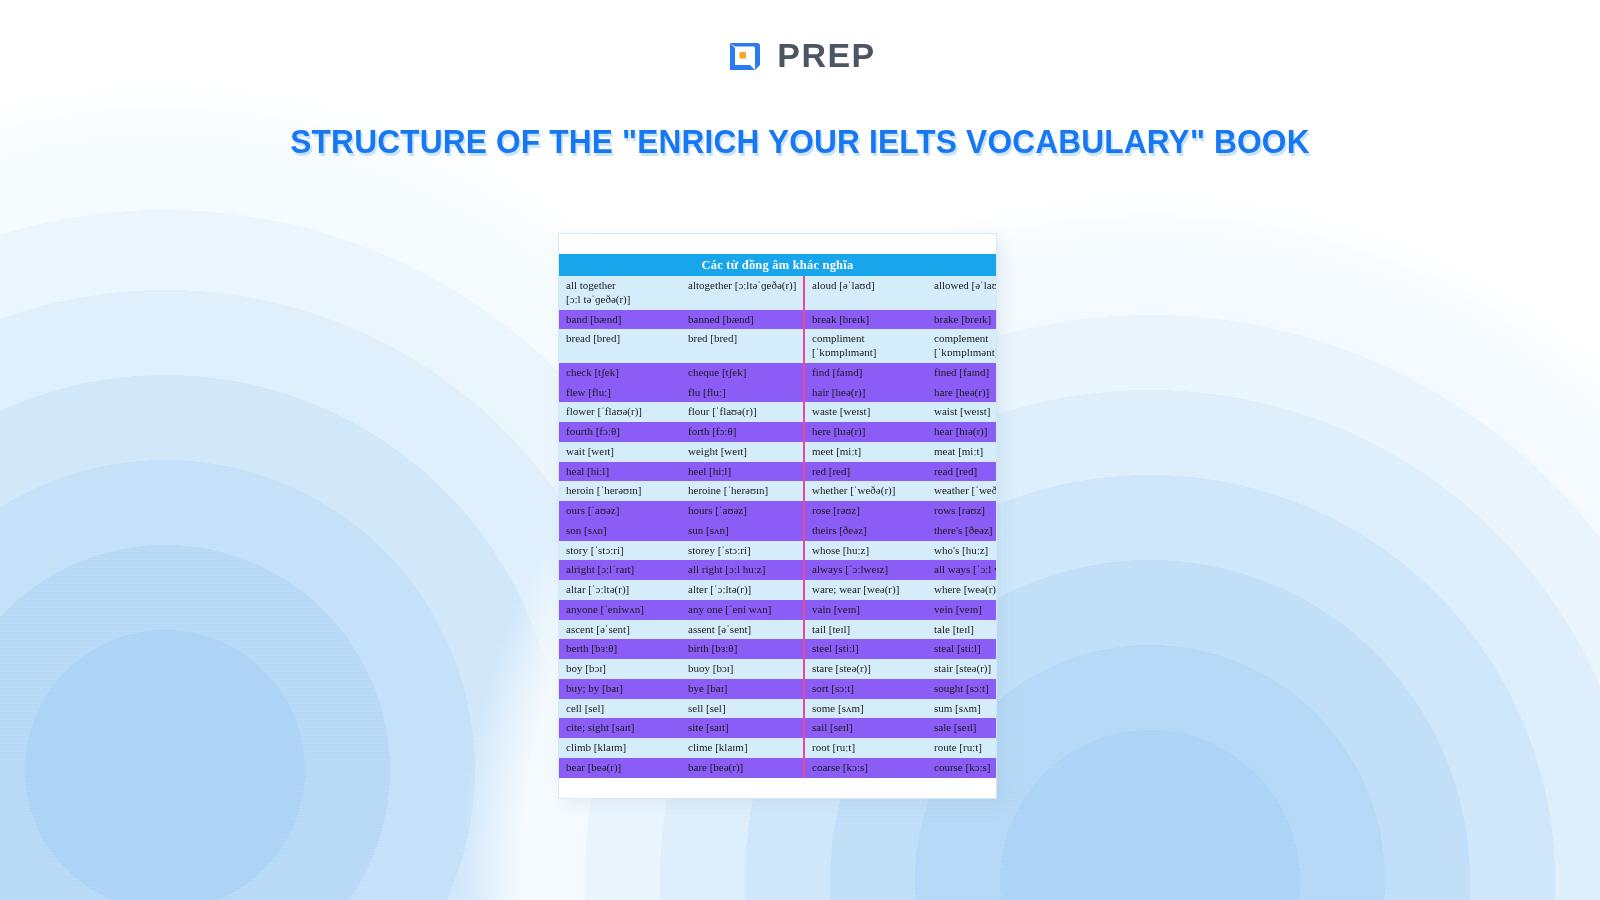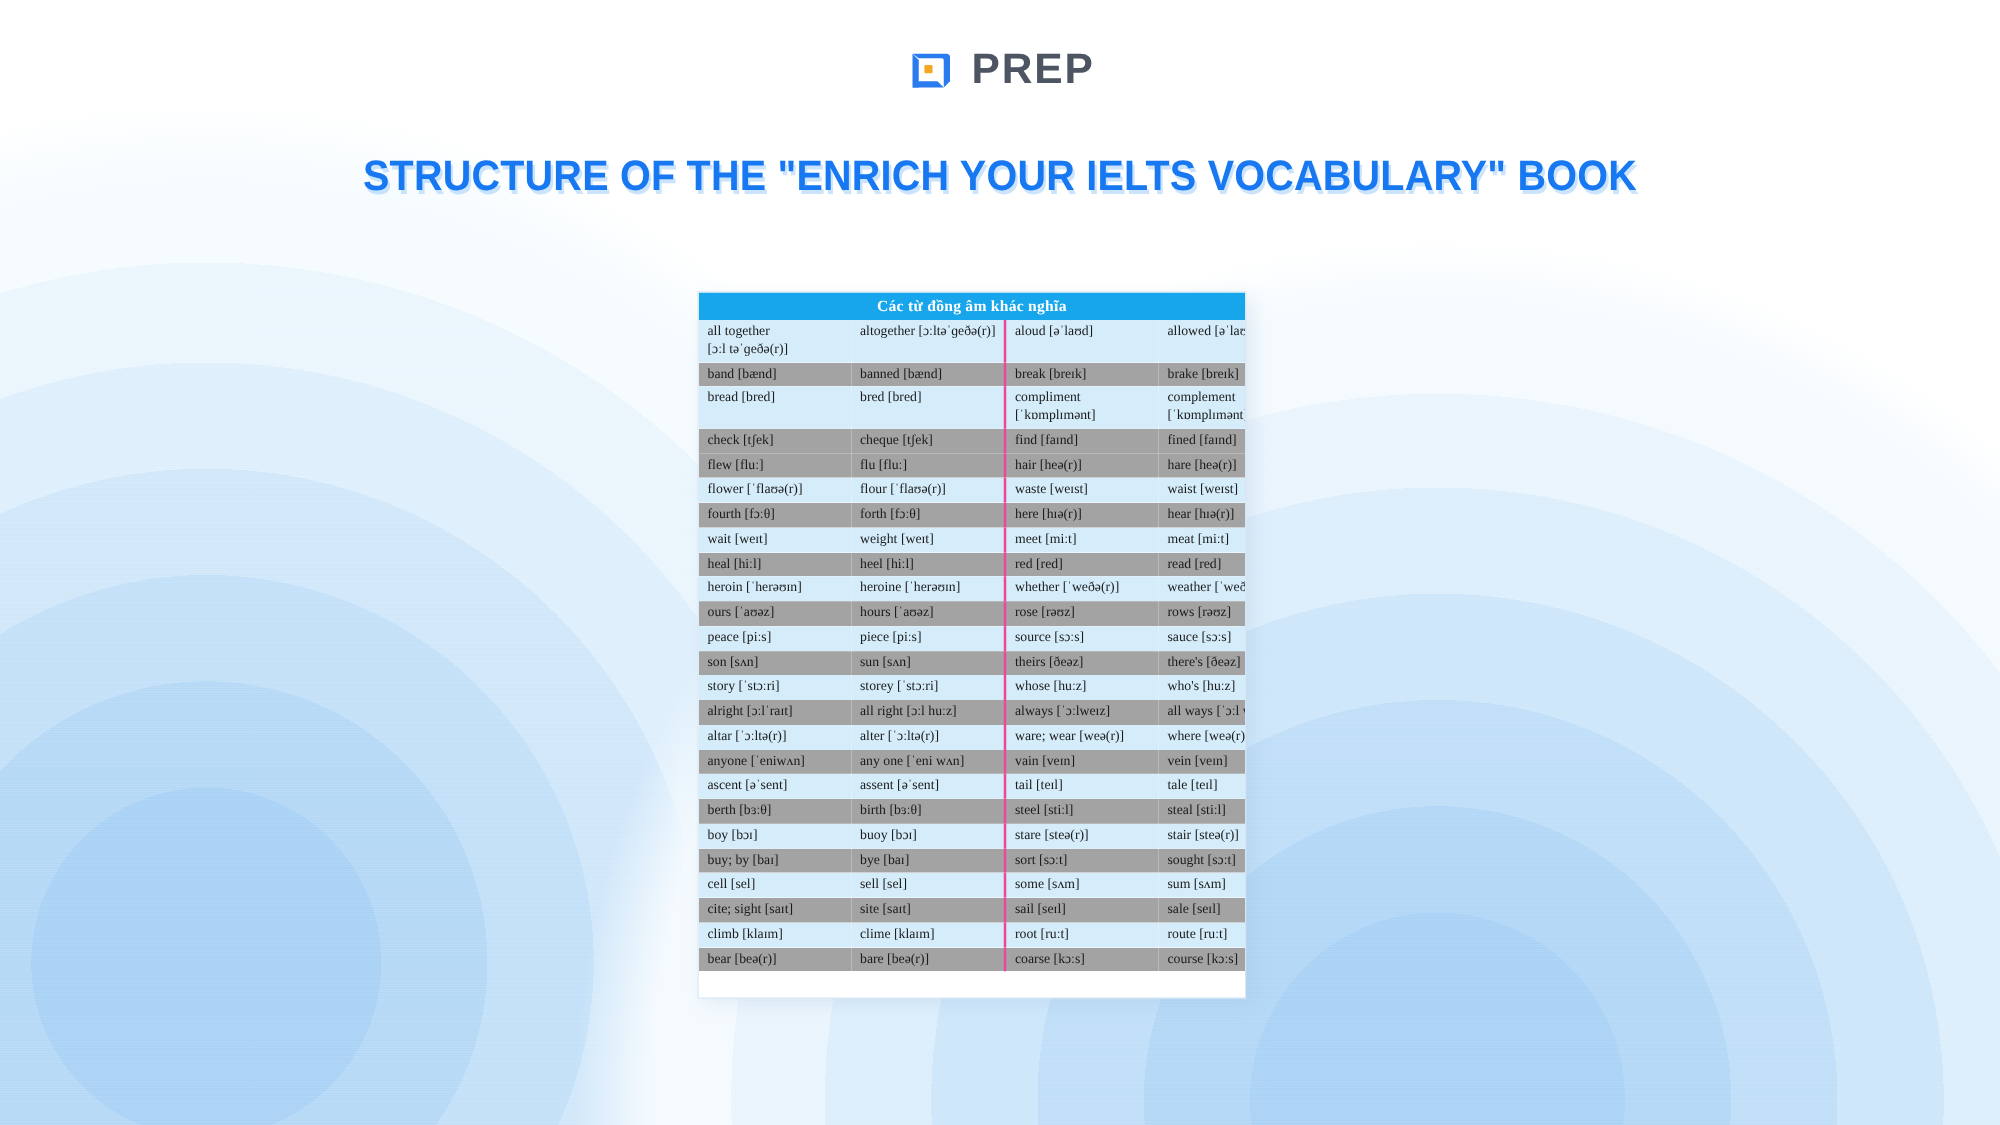--- a/index.html
+++ b/index.html
@@ -108,20 +108,21 @@
     top: 234px;
     width: 437px;
     height: 564px;
     overflow: hidden;
     background: #ffffff;
     box-shadow: 0 0 0 1px rgba(215,230,243,.9), 6px 4px 14px rgba(150,180,210,.22);
   }
   #figure-inner {
     width: 437px;
     position: relative;
+    margin-top: 20px;
   }
   #table-caption {
     height: 22px;
     line-height: 22px;
     background: #17a6ec;
     color: #ffffff;
     text-align: center;
     font-family: "Liberation Serif", serif;
     font-size: 12.5px;
     font-weight: bold;
@@ -138,21 +139,21 @@
   }
   table.vocab td {
     padding: 3px 6px 3px 7px;
     vertical-align: top;
     line-height: 1.25;
     border: none;
     white-space: normal;
     overflow: hidden;
   }
   table.vocab tr.odd td { background: #d5ecfa; }
-  table.vocab tr.even td { background: #a3a3a3; }
+  table.vocab tr.even td { background: #8b5cf6; }
   table.vocab td.c0 { width: 109px; }
   table.vocab td.c1 { width: 109px; border-right: 2px solid #ec4899; }
   table.vocab td.c2 { width: 109px; }
   table.vocab td.c3 { width: 110px; }
 
   .ipa { white-space: nowrap; }
 </style>
 </head>
 <body>
 
@@ -239,26 +240,20 @@
               <td class="c1">heroine <span class="ipa">[ˈherəʊɪn]</span></td>
               <td class="c2">whether <span class="ipa">[ˈweðə(r)]</span></td>
               <td class="c3">weather <span class="ipa">[ˈweðə(r)]</span></td>
             </tr>
             <tr class="even">
               <td class="c0">ours <span class="ipa">[ˈaʊəz]</span></td>
               <td class="c1">hours <span class="ipa">[ˈaʊəz]</span></td>
               <td class="c2">rose <span class="ipa">[rəʊz]</span></td>
               <td class="c3">rows <span class="ipa">[rəʊz]</span></td>
             </tr>
-            <tr class="odd">
-              <td class="c0">peace <span class="ipa">[piːs]</span></td>
-              <td class="c1">piece <span class="ipa">[piːs]</span></td>
-              <td class="c2">source <span class="ipa">[sɔːs]</span></td>
-              <td class="c3">sauce <span class="ipa">[sɔːs]</span></td>
-            </tr>
             <tr class="even">
               <td class="c0">son <span class="ipa">[sʌn]</span></td>
               <td class="c1">sun <span class="ipa">[sʌn]</span></td>
               <td class="c2">theirs <span class="ipa">[ðeəz]</span></td>
               <td class="c3">there's <span class="ipa">[ðeəz]</span></td>
             </tr>
             <tr class="odd">
               <td class="c0">story <span class="ipa">[ˈstɔːri]</span></td>
               <td class="c1">storey <span class="ipa">[ˈstɔːri]</span></td>
               <td class="c2">whose <span class="ipa">[huːz]</span></td>

